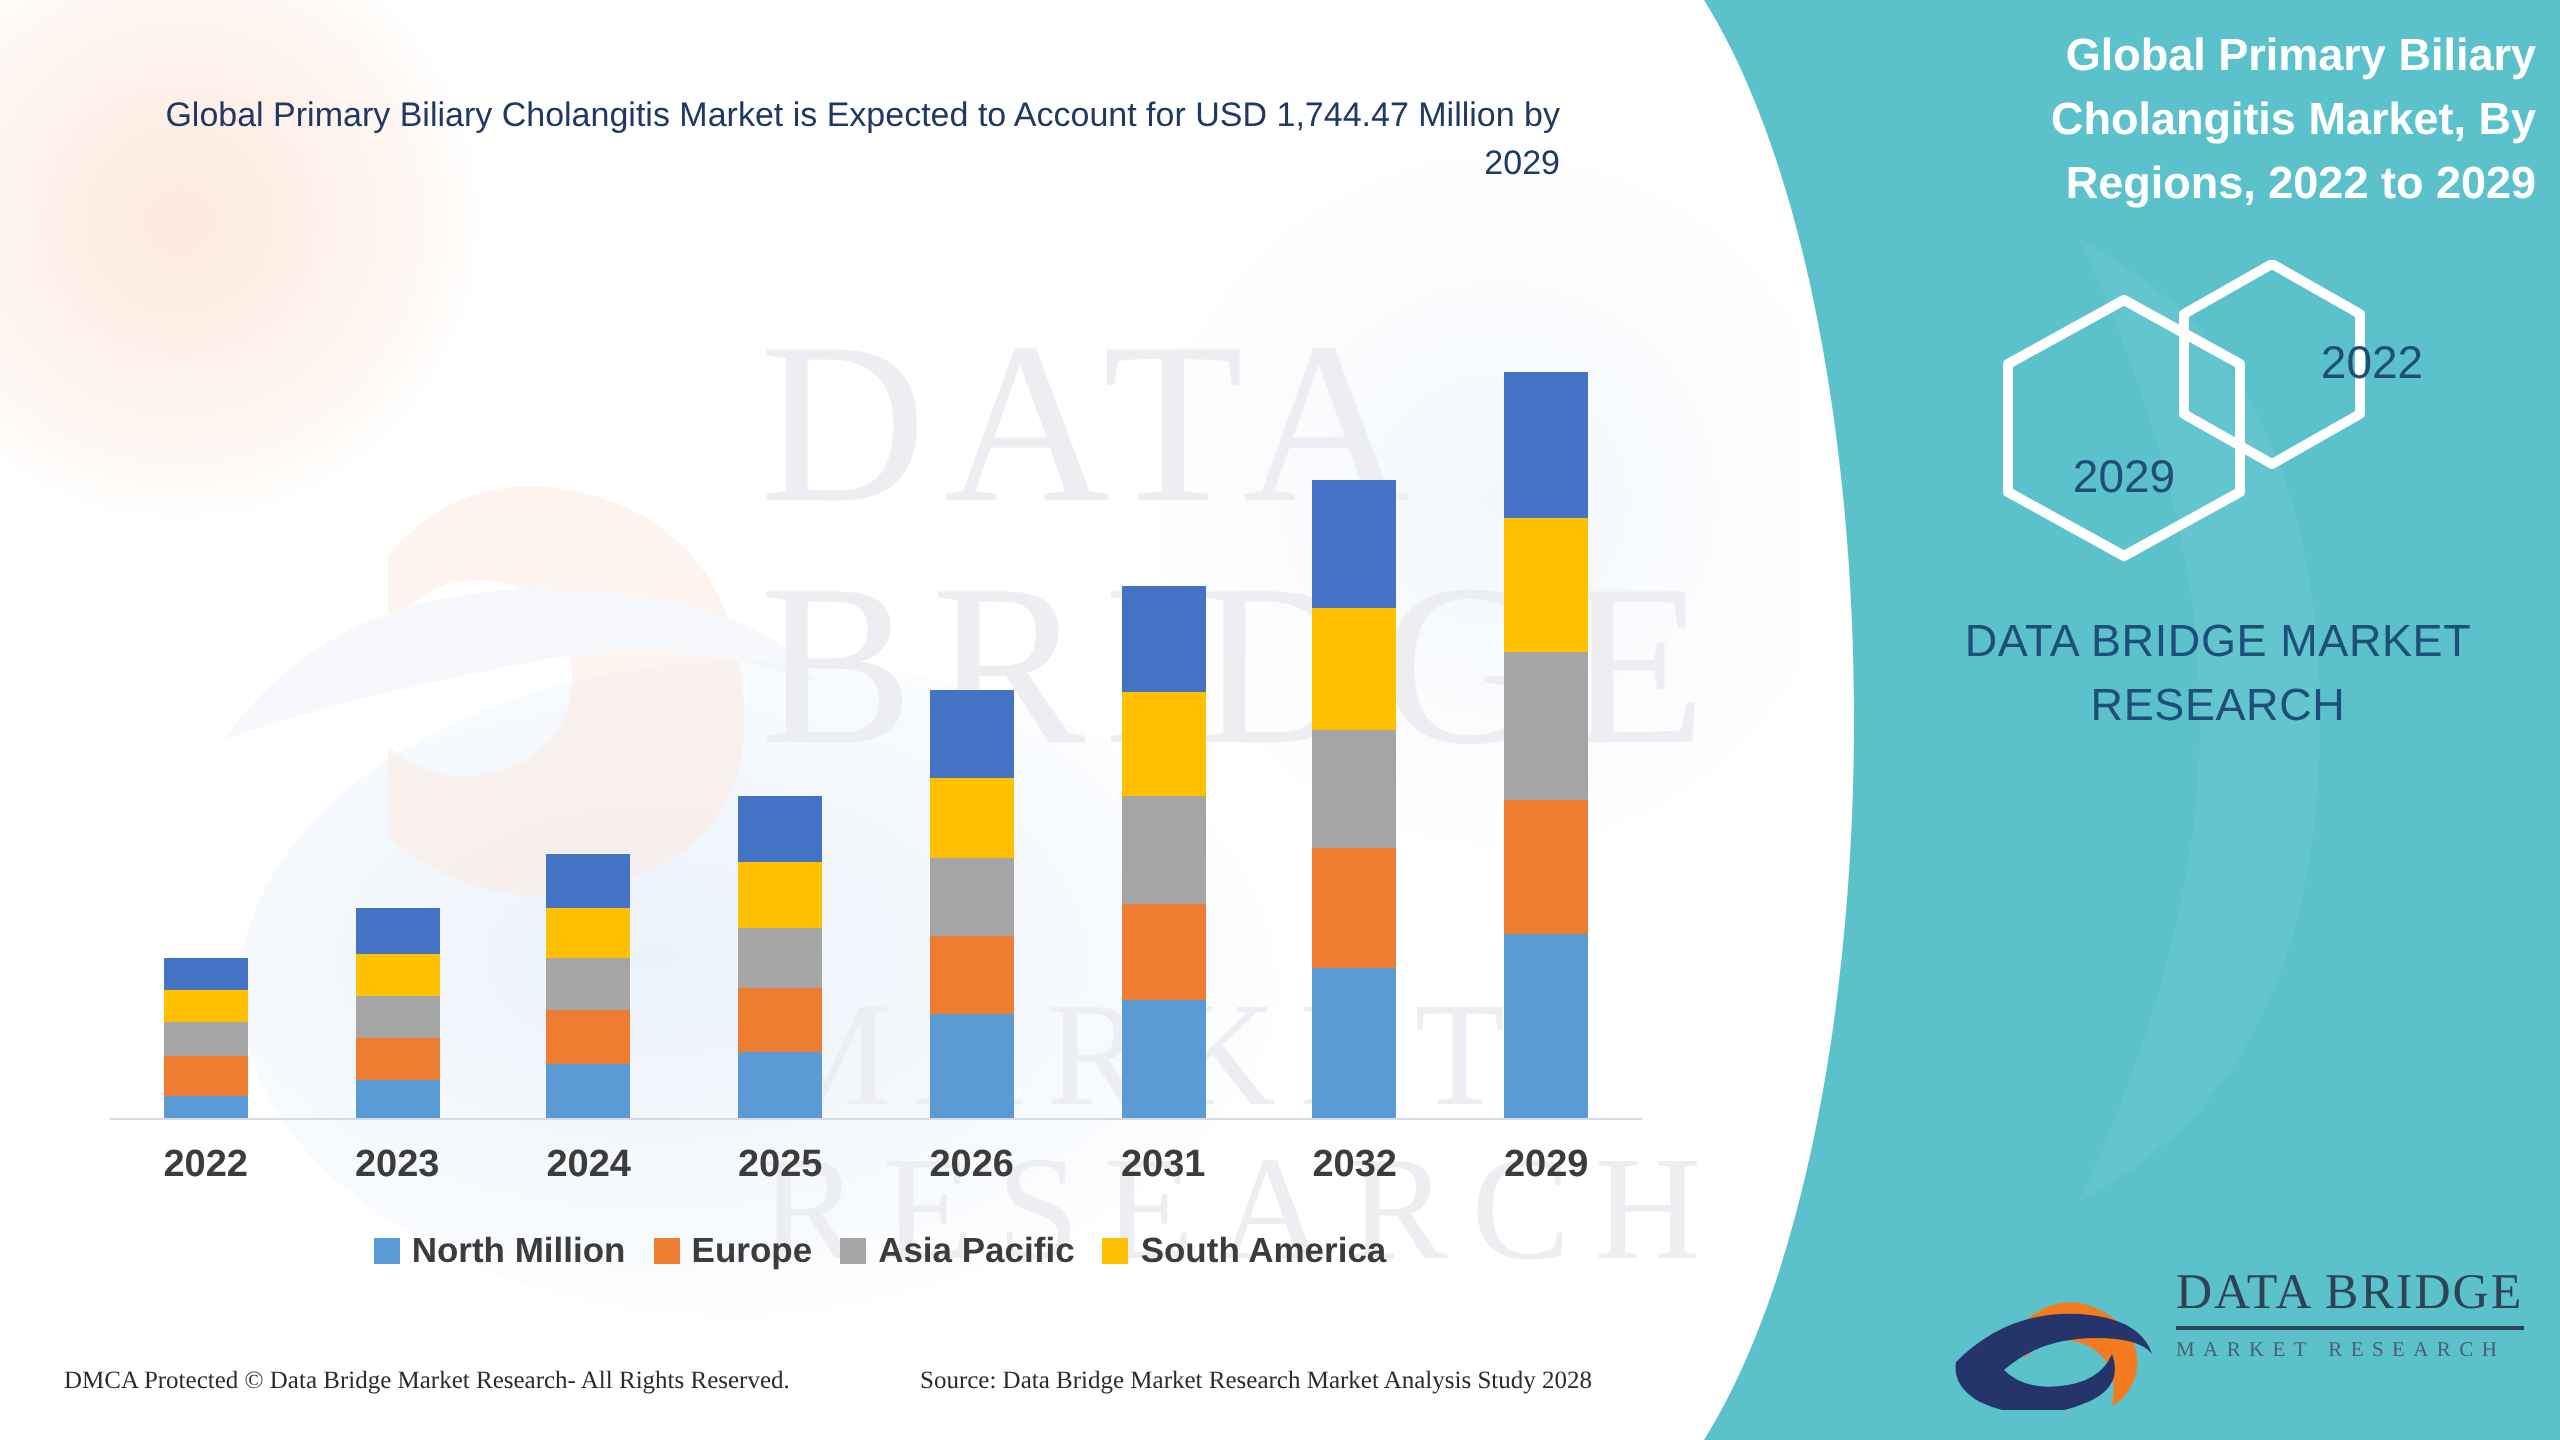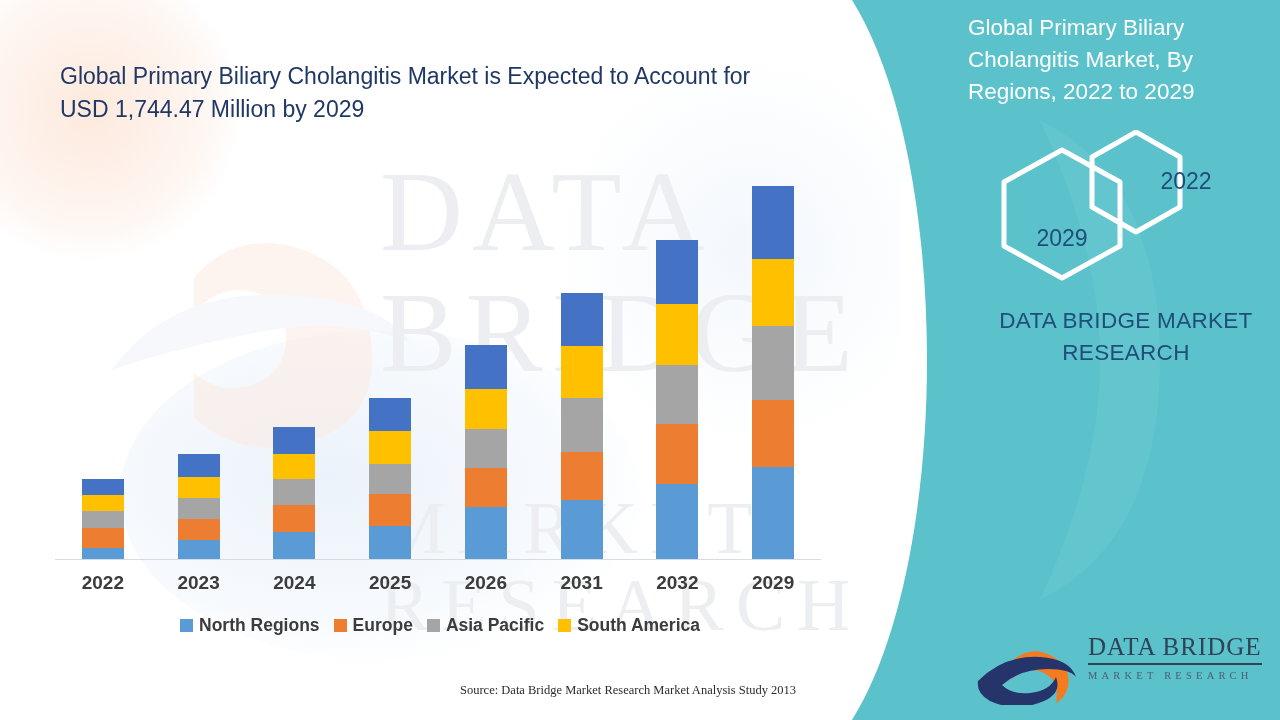--- a/index.html
+++ b/index.html
@@ -46,24 +46,24 @@
     font-family: "Liberation Serif", serif;
     letter-spacing: 9px;
     line-height: 1.05;
     user-select: none;
   }
   #wm-text .l1 { font-size: 115px; }
   #wm-text .l2 { font-size: 74px; letter-spacing: 12px; margin-top: 96px; }
 
   
   #chart-title {
-    position: absolute; left: 60px; top: 60px; width: 720px;
-    text-align: left;
+    position: absolute; left: 60px; top: 46px; width: 720px;
+    text-align: right;
     color: #1f3864;
-    font-size: 23px;
+    font-size: 17px;
     line-height: 1.42;
     font-weight: 400;
   }
 
   
   #plot {
     position: absolute; left: 55px; top: 150px; width: 770px; height: 410px;
   }
   #baseline {
     position: absolute; left: 0; bottom: 0; width: 766px; height: 1px;
@@ -109,30 +109,30 @@
   
   #side-panel {
     position: absolute; left: 0; top: 0; width: 1280px; height: 720px;
     pointer-events: none;
   }
   #side-content {
     position: absolute; right: 0; top: 0; width: 330px; height: 720px;
   }
   #side-title {
     position: absolute; left: 18px; top: 12px; width: 300px;
-    text-align: left; color: #ffffff;
-    font-size: 22.5px; line-height: 1.42; font-weight: 400;
+    text-align: right; color: #ffffff;
+    font-size: 22.5px; line-height: 1.42; font-weight: 700;
   }
   #hexes { position: absolute; left: 20px; top: 130px; width: 300px; height: 160px; }
   .hex-label {
     position: absolute; color: #1f4e79; font-size: 23px;
     width: 100%; text-align: center;
   }
   #brand {
-    position: absolute; left: 21px; top: 305px; width: 310px;
+    position: absolute; left: 4px; top: 305px; width: 310px;
     text-align: center; color: #1f4e79;
     font-size: 22.5px; line-height: 1.42; letter-spacing: .3px;
   }
   #logo-block {
     position: absolute; left: 20px; top: 625px; width: 290px; height: 80px;
   }
   #logo-text {
     position: absolute; left: 118px; top: 8px; width: 180px;
   }
   #logo-text .t1 {
@@ -254,38 +254,39 @@
         <div class="tick">2025</div>
         <div class="tick">2026</div>
         <div class="tick">2031</div>
         <div class="tick">2032</div>
         <div class="tick">2029</div>
       </div>
 
     <div id="legend">
         <div class="leg-item">
           <span class="leg-swatch" style="background: rgb(91, 155, 213);"></span>
-          <span class="leg-label">North Regions</span>
+          <span class="leg-label">North Million</span>
         </div>
         <div class="leg-item">
           <span class="leg-swatch" style="background: rgb(237, 125, 49);"></span>
           <span class="leg-label">Europe</span>
         </div>
         <div class="leg-item">
           <span class="leg-swatch" style="background: rgb(165, 165, 165);"></span>
           <span class="leg-label">Asia Pacific</span>
         </div>
         <div class="leg-item">
           <span class="leg-swatch" style="background: rgb(255, 192, 0);"></span>
           <span class="leg-label">South America</span>
         </div>
       </div>
 
     <div id="footer">
-      <div id="source">Source: Data Bridge Market Research Market Analysis Study 2013</div>
+      <div id="copyright">DMCA Protected © Data Bridge Market Research- All Rights Reserved.</div>
+      <div id="source">Source: Data Bridge Market Research Market Analysis Study 2028</div>
     </div>
   </div>
 
   <svg id="side-panel" viewBox="0 0 1280 720" preserveAspectRatio="none">
     <path d="M852 0 H1280 V720 H852 C 952 560, 952 160, 852 0 Z" fill="#5BC2CB"></path>
     <path d="M1040 120 q120 60 120 240 q0 180 -120 240 q60 -130 60 -240 q0 -110 -60 -240 z" fill="#ffffff" opacity=".05"></path>
   </svg>
 
   <div id="side-content">
     <div id="side-title">Global Primary Biliary Cholangitis Market, By Regions, 2022 to 2029</div>

